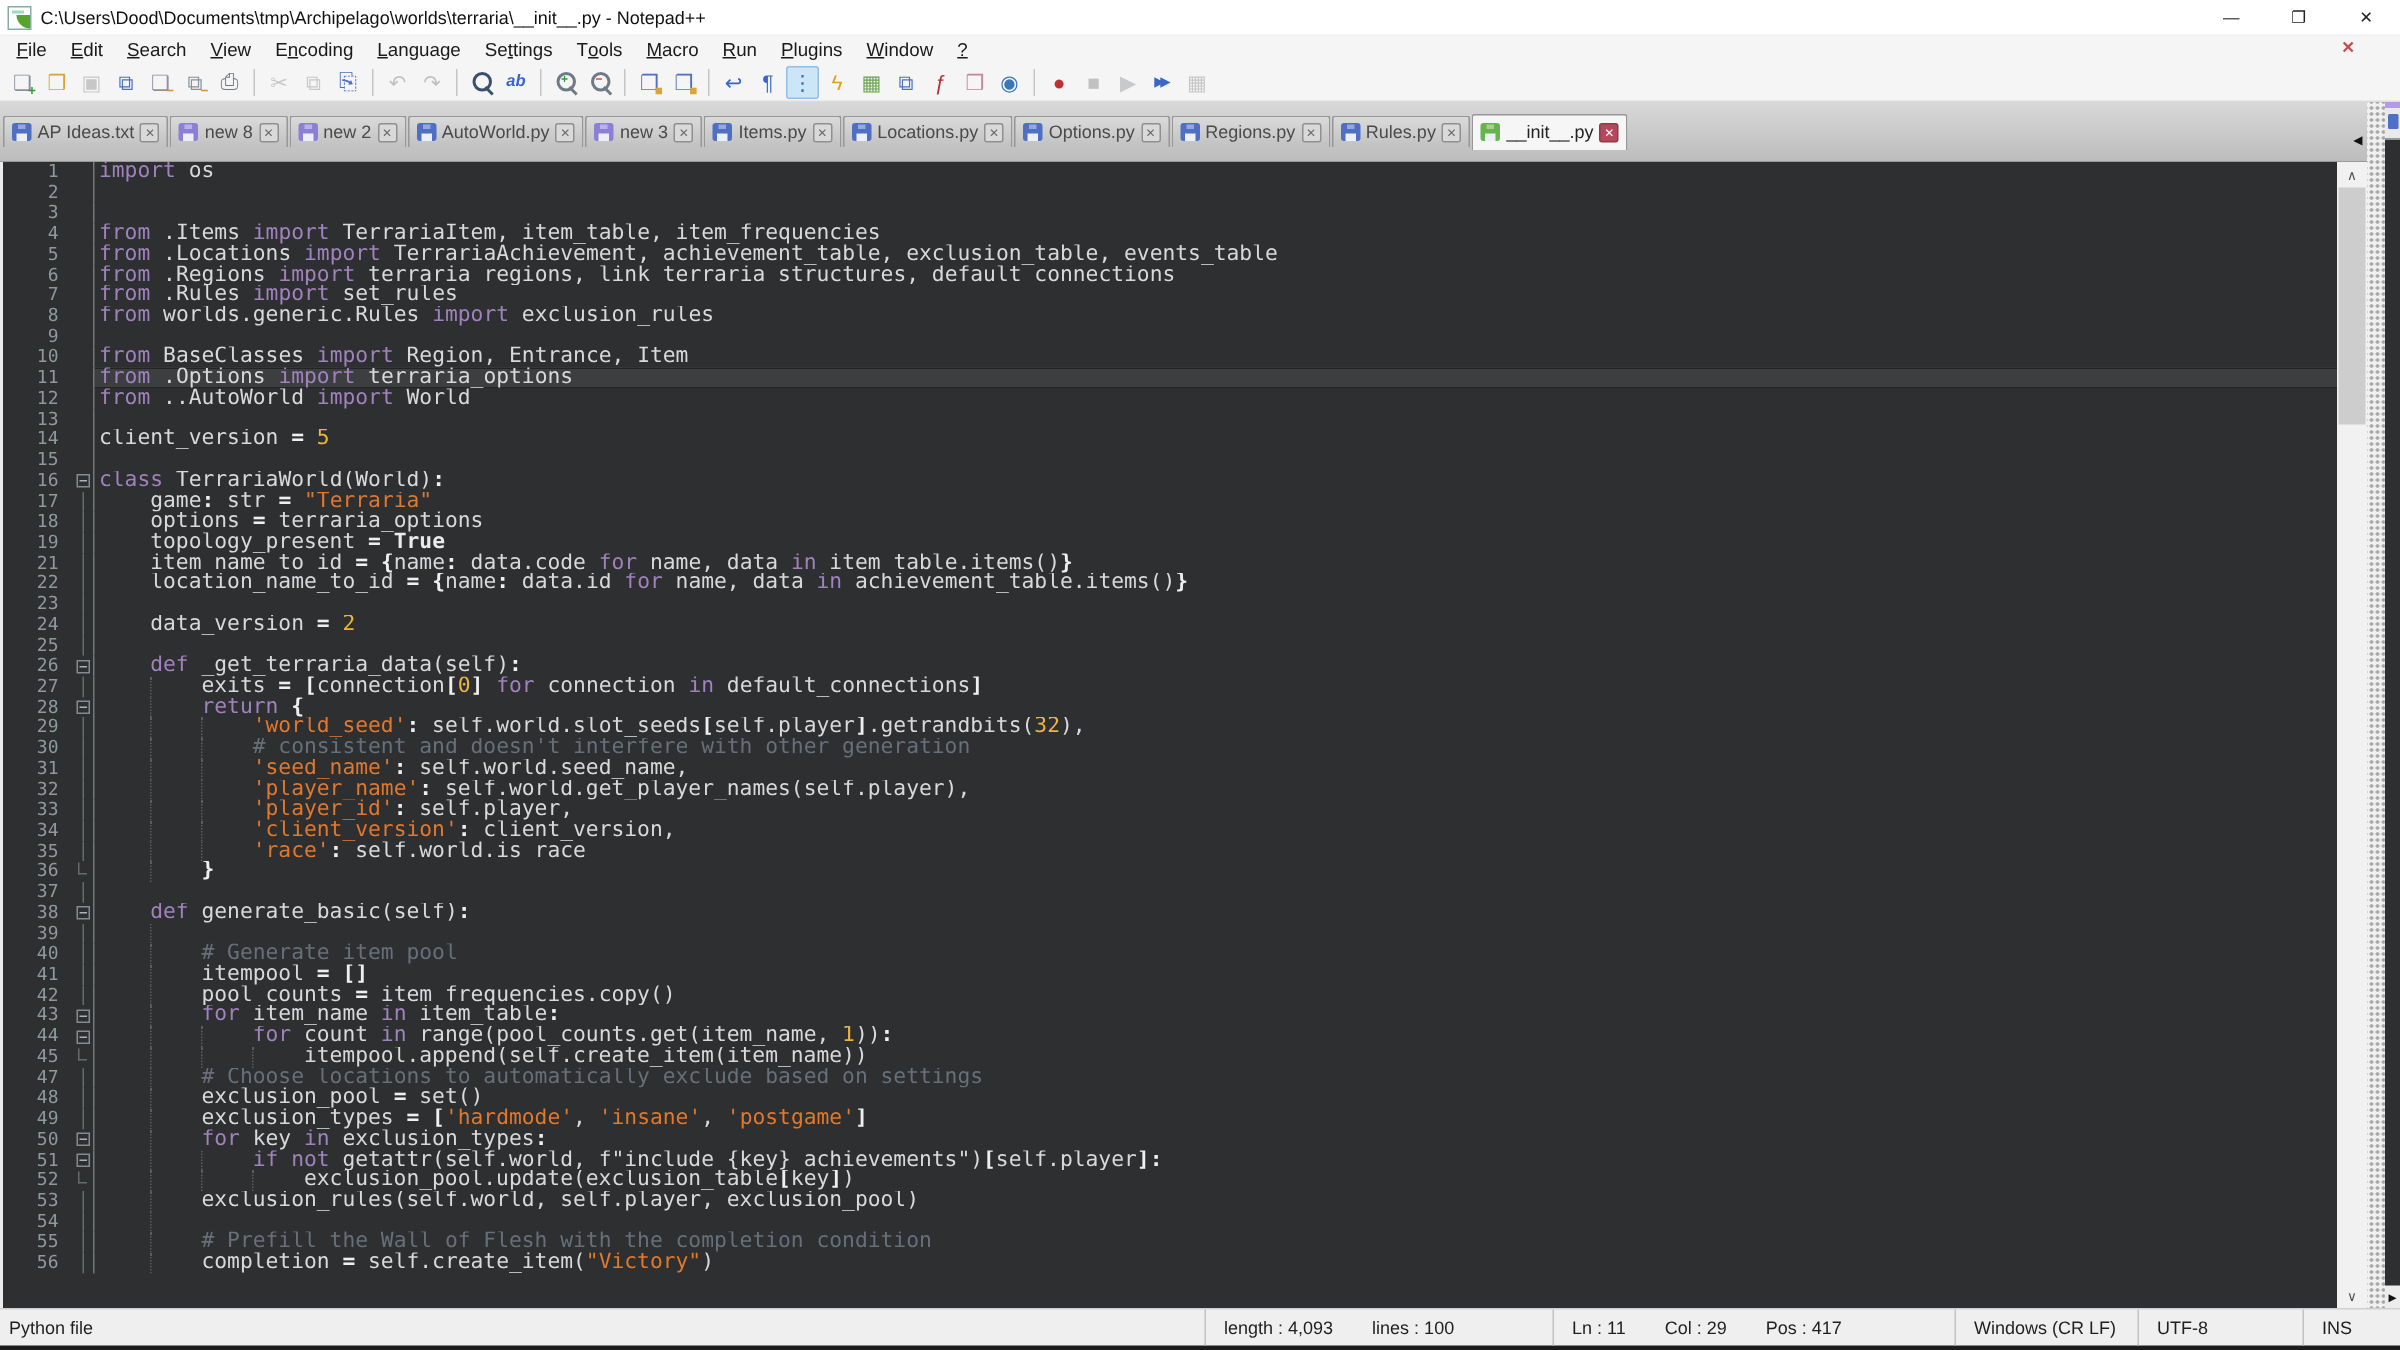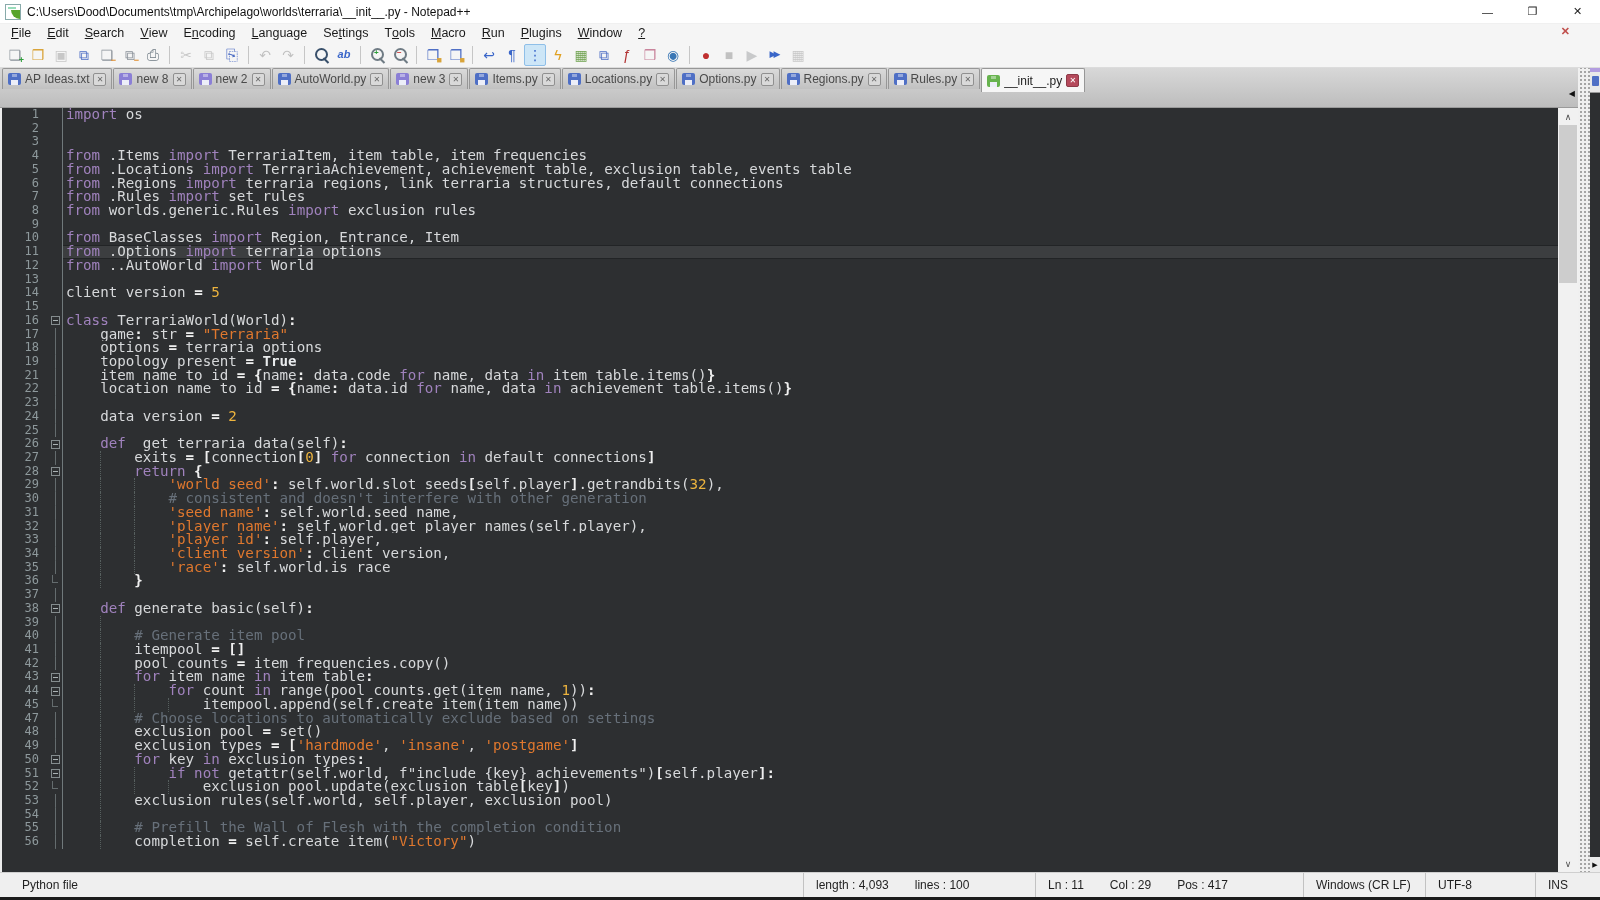--- a/index.html
+++ b/index.html
@@ -43,21 +43,21 @@
   .tico.mag .g2 { left:7px; top:4px; right:auto; font-size:8px; }
   [data-name="replace-icon"] .g1 { font-size:11px; font-weight:bold; font-style:italic; }
   [data-name="macro-run-multiple-icon"] .g1 { font-size:9px; letter-spacing:-3px; padding-right:3px; }
   [data-name="print-icon"] .g1, [data-name="paste-icon"] .g1 { font-size:15px; }
 
   
   .content { display:flex; height:804px; }
   .leftcol { flex:1; display:flex; flex-direction:column; min-width:0; }
 
   .tabbar { height:40px; background:linear-gradient(#d8d8d8,#bdbdbd); border-bottom:1px solid #9a9a9a;
-            display:flex; align-items:flex-start; padding-left:2px; position:relative; }
+            display:flex; align-items:center; padding-left:2px; position:relative; }
   .tab { display:flex; align-items:center; gap:4px; height:21px; padding:0 5px;
          background:linear-gradient(#dadada,#c1c1c1); border:1px solid #979797; border-bottom:none;
          margin-right:1px; font-size:12px; color:#4a4a4a; border-radius:2px 2px 0 0; white-space:nowrap; }
   .tab.active { height:24px; background:#f6f6f6; color:#222; }
   .floppy { width:13px; height:12px; border-radius:2px; position:relative; flex:none; }
   .floppy::after { content:""; position:absolute; left:3px; bottom:0; width:7px; height:5px; background:#eceef8; }
   .floppy::before { content:""; position:absolute; left:4px; top:1px; width:5px; height:3px; background:rgba(255,255,255,.4); }
   .f-saved { background:#4f6fc5; } .f-new { background:#8b7fd6; } .f-active { background:#67b34e; }
   .tclose { width:13px; height:13px; border:1px solid #909090; background:#d9d9d9; color:#6a6a6a;
             font-size:8px; line-height:11px; text-align:center; border-radius:2px; flex:none; }
@@ -98,21 +98,21 @@
   .sliver-floppy { position:absolute; top:8px; left:2px; width:7px; height:10px; background:#4f6fc5; border-radius:1px; }
   .sliver-body { flex:1; }
   .sliver-hs { height:15px; background:#ececec; display:flex; align-items:center; justify-content:center;
                font-size:7px; color:#111; flex:none; }
 
   
   .statusbar { height:25px; background:#efefef; border-top:1px solid #cfcfcf; display:flex;
                align-items:center; font-size:12px; color:#1f1f1f; }
   .seg { border-left:1px solid #c2c2c2; height:100%; display:flex; align-items:center;
          padding:0 12px; gap:26px; flex:none; }
-  .seg-doc { flex:1; border-left:none; padding-left:22px; }
+  .seg-doc { flex:1; border-left:none; padding-left:6px; }
   .seg-len { width:232px; } .seg-pos { width:268px; } .seg-eol { width:122px; }
   .seg-enc { width:110px;align-items:center; } .seg-ins { width:65px; }
   .winbottom { height:3px; background:#1c1c1c; }
 </style>
 </head>
 <body>
 
 <div class="titlebar" data-name="title-bar">
   <span class="appicon" data-name="notepadpp-app-icon"></span>
   <span class="titletext" data-name="window-title">C:\Users\Dood\Documents\tmp\Archipelago\worlds\terraria\__init__.py - Notepad++</span>

